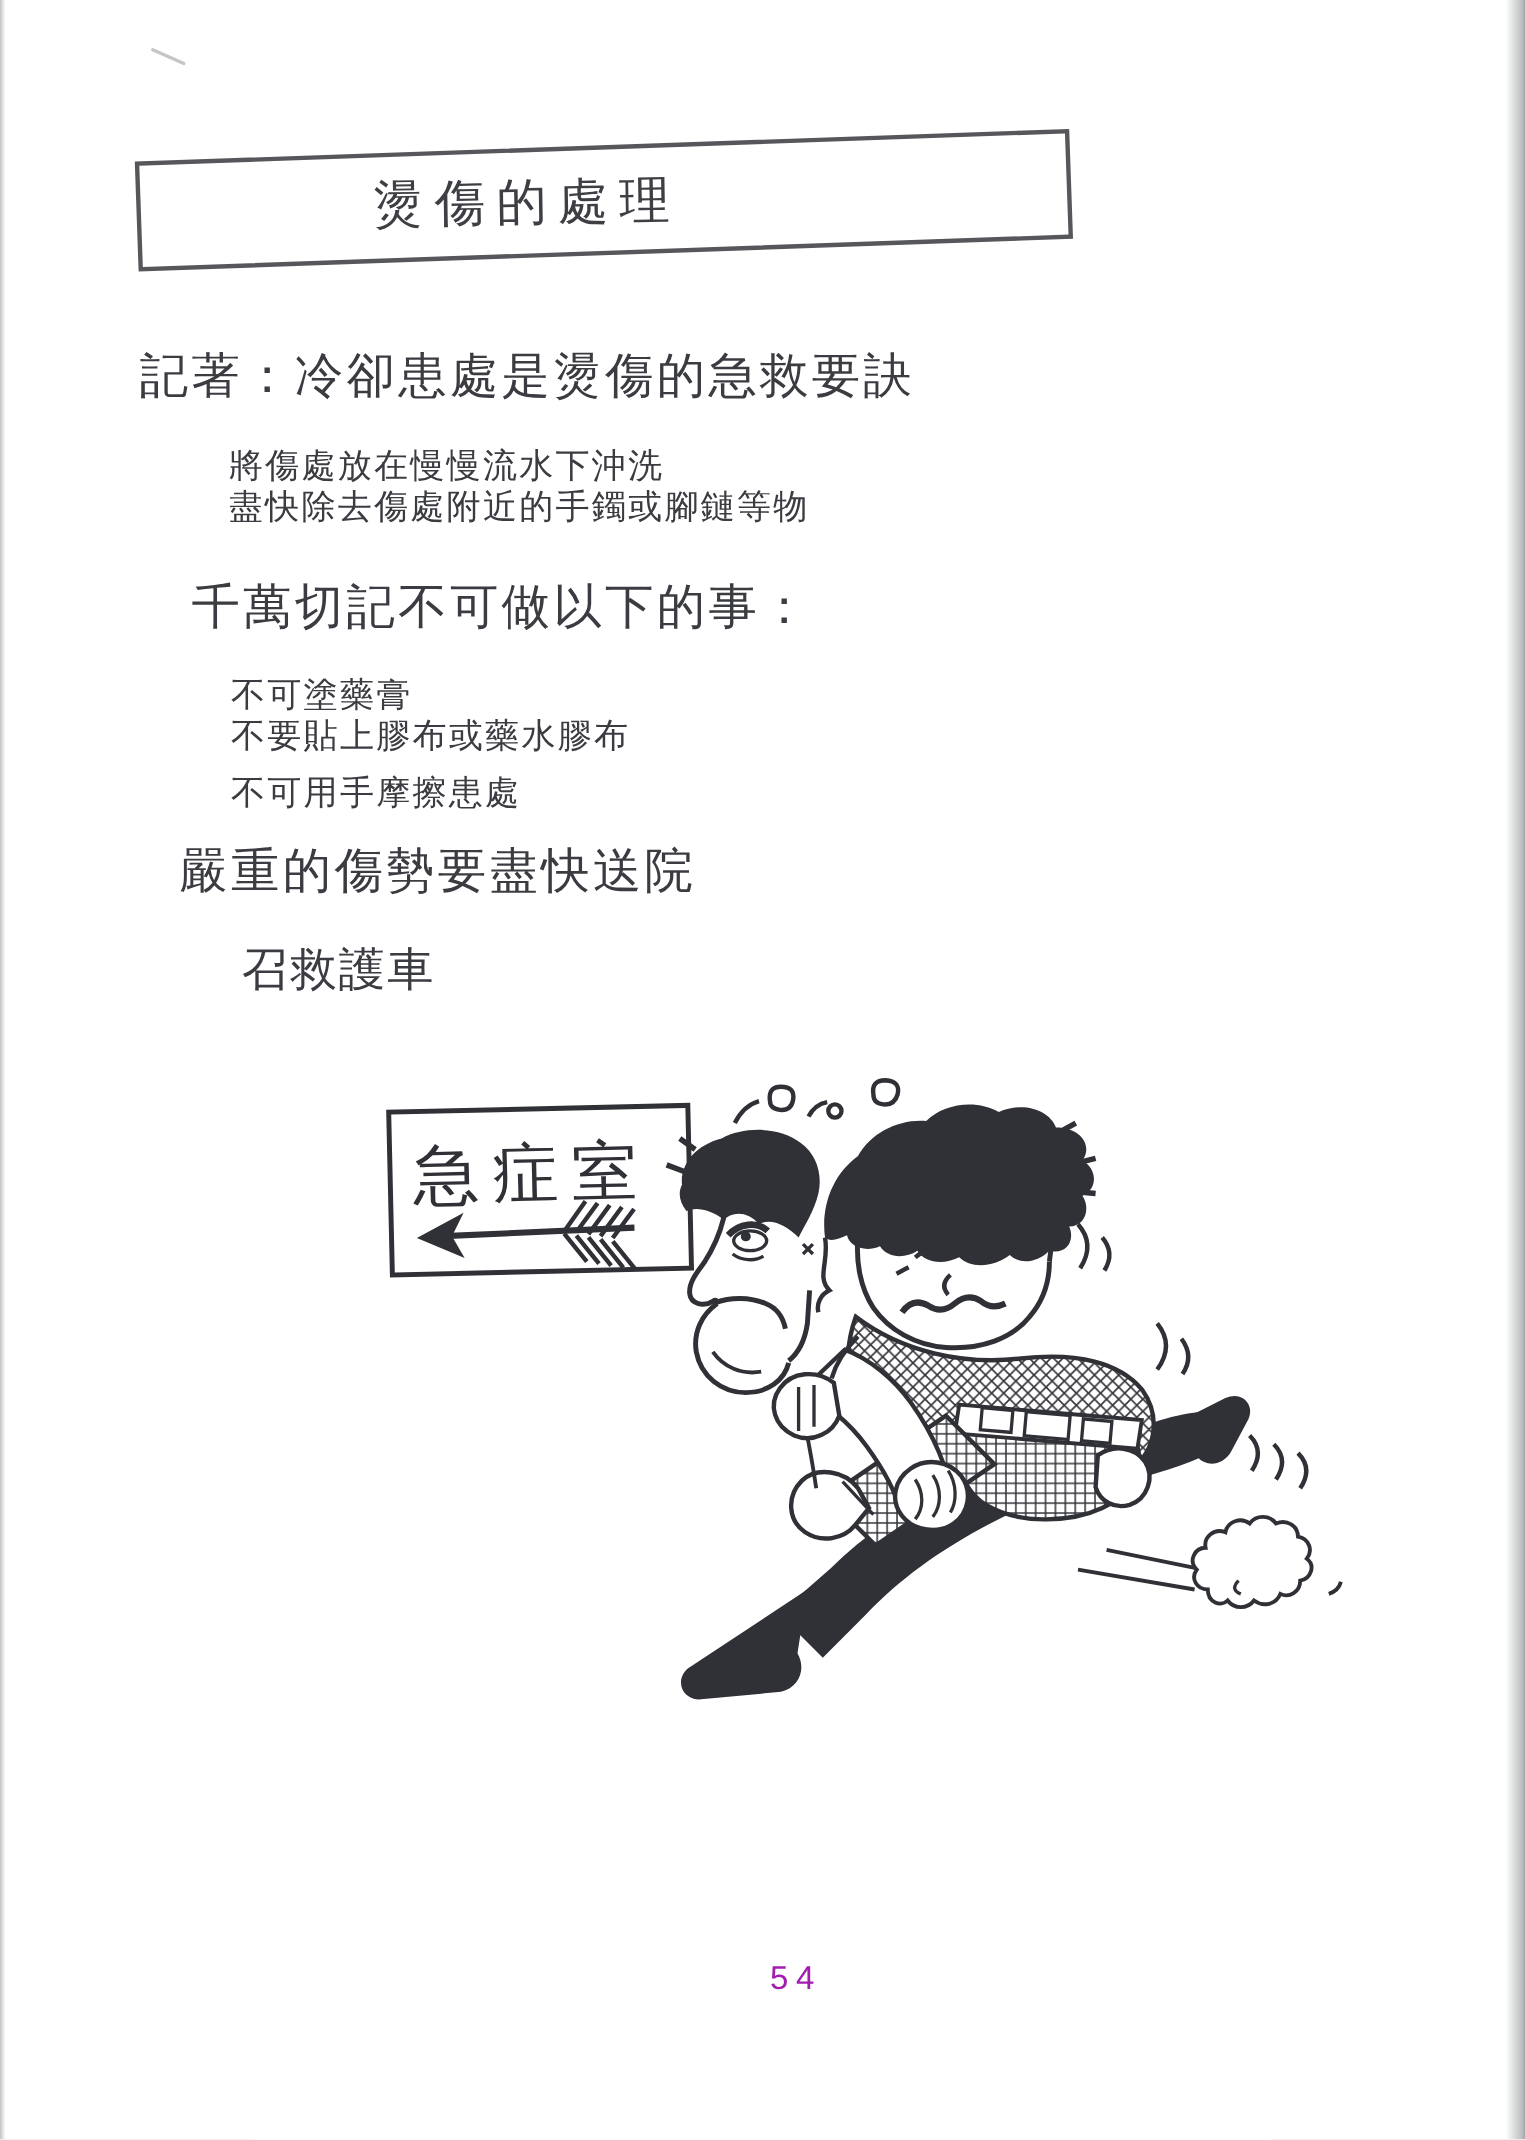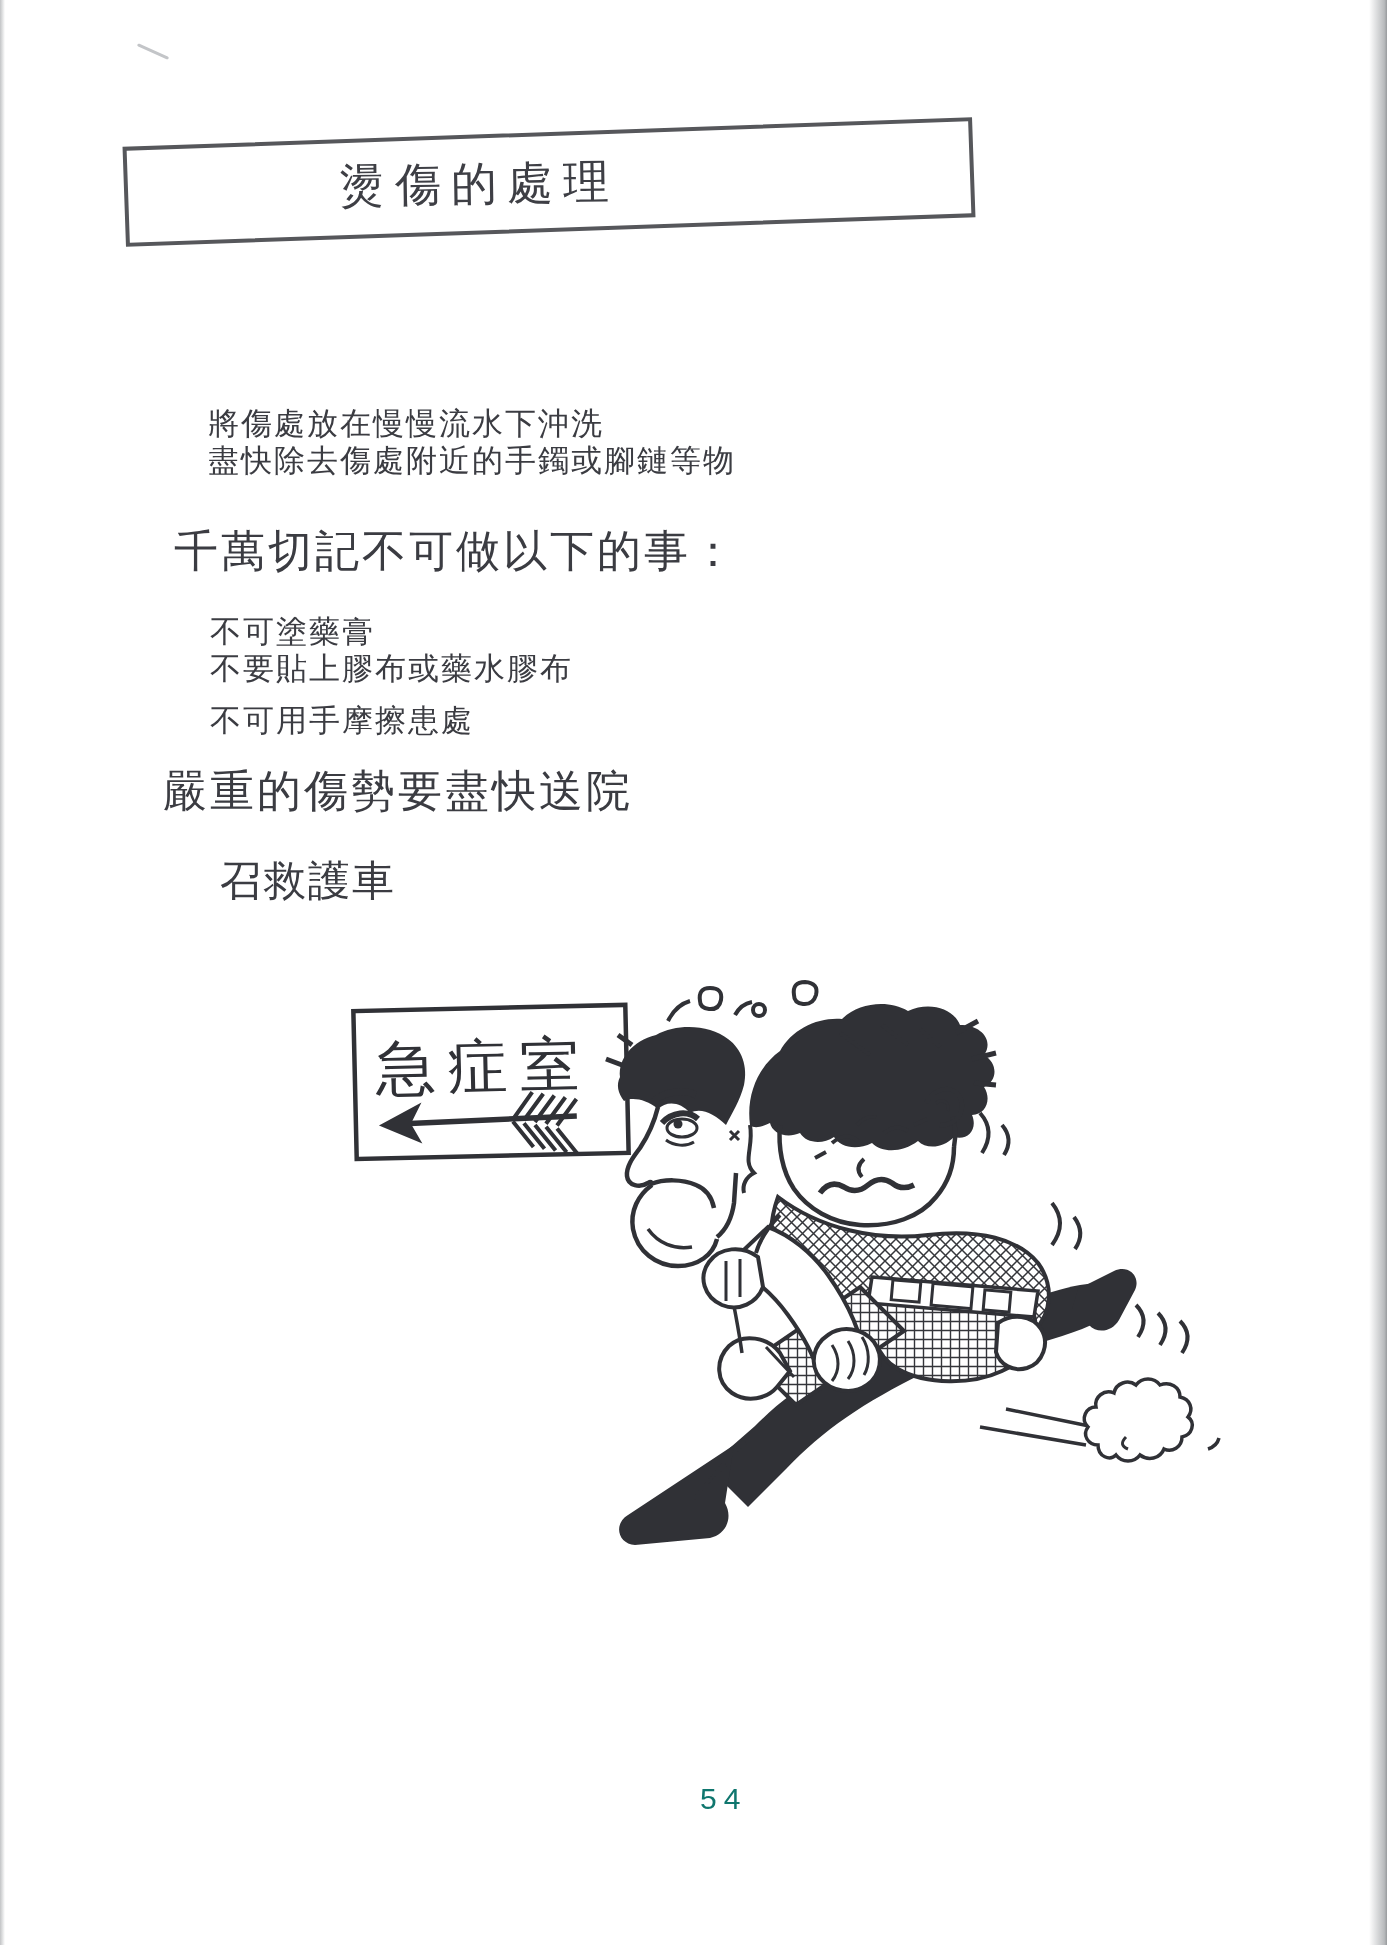--- a/index.html
+++ b/index.html
@@ -34,36 +34,37 @@
   .h2{left:174px;top:522px;}
   .b2a{left:162px;top:611px;}
   .b2b{left:162px;top:648px;}
   .b2c{left:162px;top:700px;}
   .h3{left:163px;top:762px;}
   .b3a{left:172px;top:853px;font-size:42px;}
   .illustration{position:absolute;left:280px;top:975px;width:960px;height:700px;}
   .page-number{
     position:absolute;left:700px;top:1782px;
     font-family:"Liberation Sans",sans-serif;font-size:30px;
-    letter-spacing:7px;color:#0f766e;
+    letter-spacing:7px;color:#a21caf;
   }
 </style>
 </head>
 <body>
 
 <div class="page">
 
   <div class="edge-left"></div>
   <div class="edge-right"></div>
   <div class="stray-mark"></div>
 
   <div class="title-box">
     <span>燙傷的處理</span>
   </div>
 
+  <div class="h h1">記著：冷卻患處是燙傷的急救要訣</div>
   <div class="b b1a">將傷處放在慢慢流水下沖洗</div>
   <div class="b b1b">盡快除去傷處附近的手鐲或腳鏈等物</div>
 
   <div class="h h2">千萬切記不可做以下的事：</div>
   <div class="b b2a">不可塗藥膏</div>
   <div class="b b2b">不要貼上膠布或藥水膠布</div>
   <div class="b b2c">不可用手摩擦患處</div>
 
   <div class="h h3">嚴重的傷勢要盡快送院</div>
   <div class="b b3a">召救護車</div>

